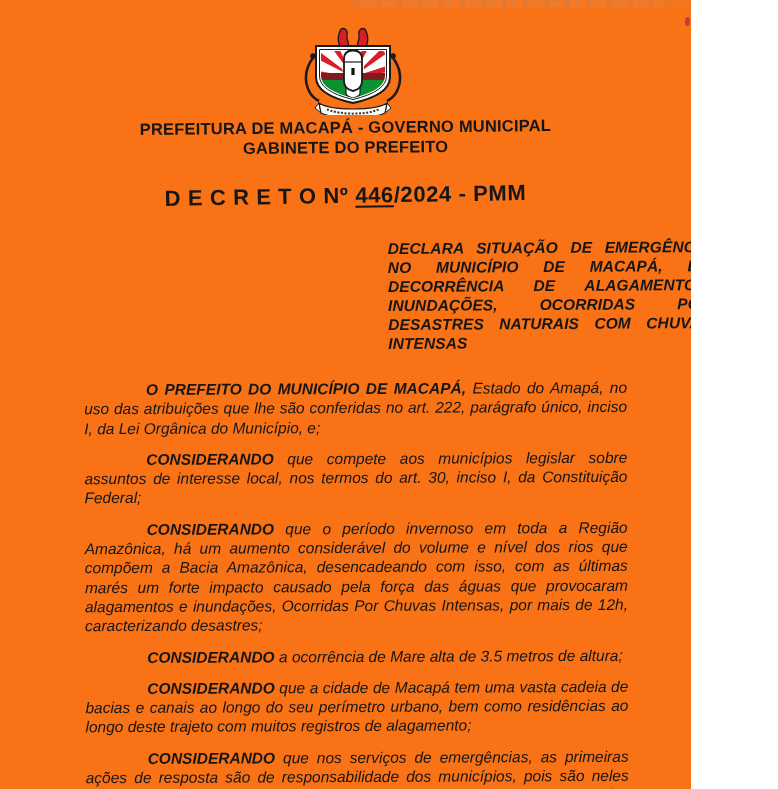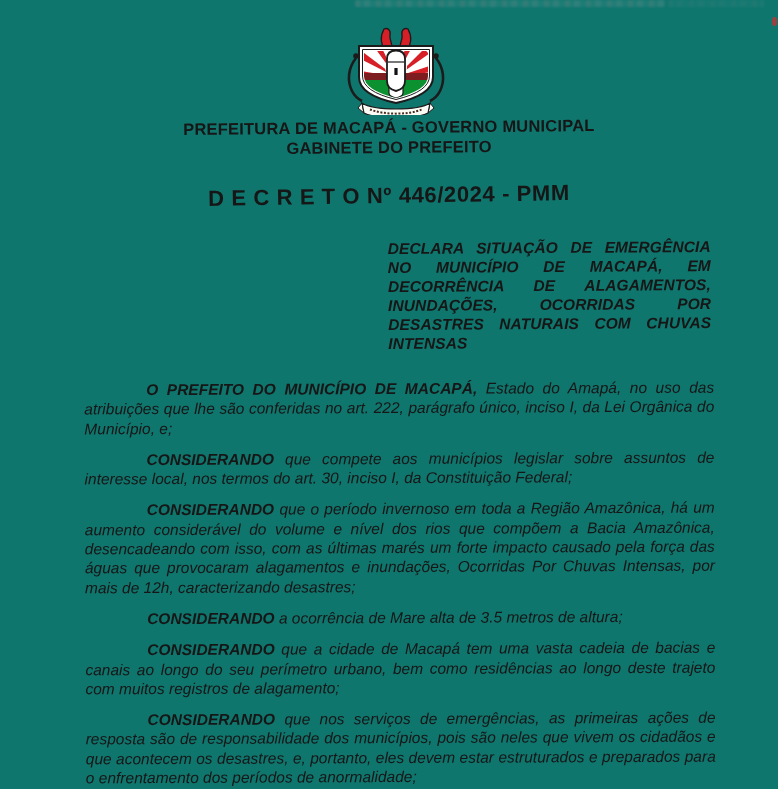--- a/index.html
+++ b/index.html
@@ -1,20 +1,20 @@
 <!DOCTYPE html>
 <html lang="pt"><head>
 <meta charset="utf-8">
 <style>
   html, body { margin: 0; padding: 0; background: #ffffff; }
   .page {
     position: relative;
-    width: 778px;
+    width: 691px;
     height: 789px;
-    background: #0f766e;
+    background: #f97316;
     overflow: hidden;
     font-family: "Liberation Sans", sans-serif;
     color: #161616;
   }
   
   .scan-artifact {
     position: absolute; top: 0; height: 7px; border-radius: 2px;
     background: repeating-linear-gradient(90deg,
       rgba(140,140,145,0.45) 0 5px, rgba(210,210,215,0.12) 5px 9px,
       rgba(160,160,165,0.35) 9px 15px, rgba(225,225,228,0.10) 15px 21px);
@@ -32,20 +32,21 @@
     margin-top: 2px; text-align: center; font-weight: bold;
     font-size: 16.5px; line-height: 20px; letter-spacing: 0.2px;
     transform: rotate(-0.55deg);
   }
   .doc-title {
     margin-top: 26px; text-align: center; font-weight: bold;
     font-size: 22px; letter-spacing: 0.6px; transform: rotate(-0.95deg);
     white-space: nowrap;
   }
   .doc-title .num {
+    text-decoration: underline;
     text-decoration-thickness: 2px;
     text-underline-offset: 3px;
   }
   .content { padding: 0 63px 0 85px; font-style: italic; }
   .summary {
     margin-left: 303px; width: 323px; margin-top: 29px;
     font-weight: bold; font-size: 15.5px; line-height: 19px;
     text-align: justify; transform: rotate(-0.35deg);
     letter-spacing: 0.1px;
   }

